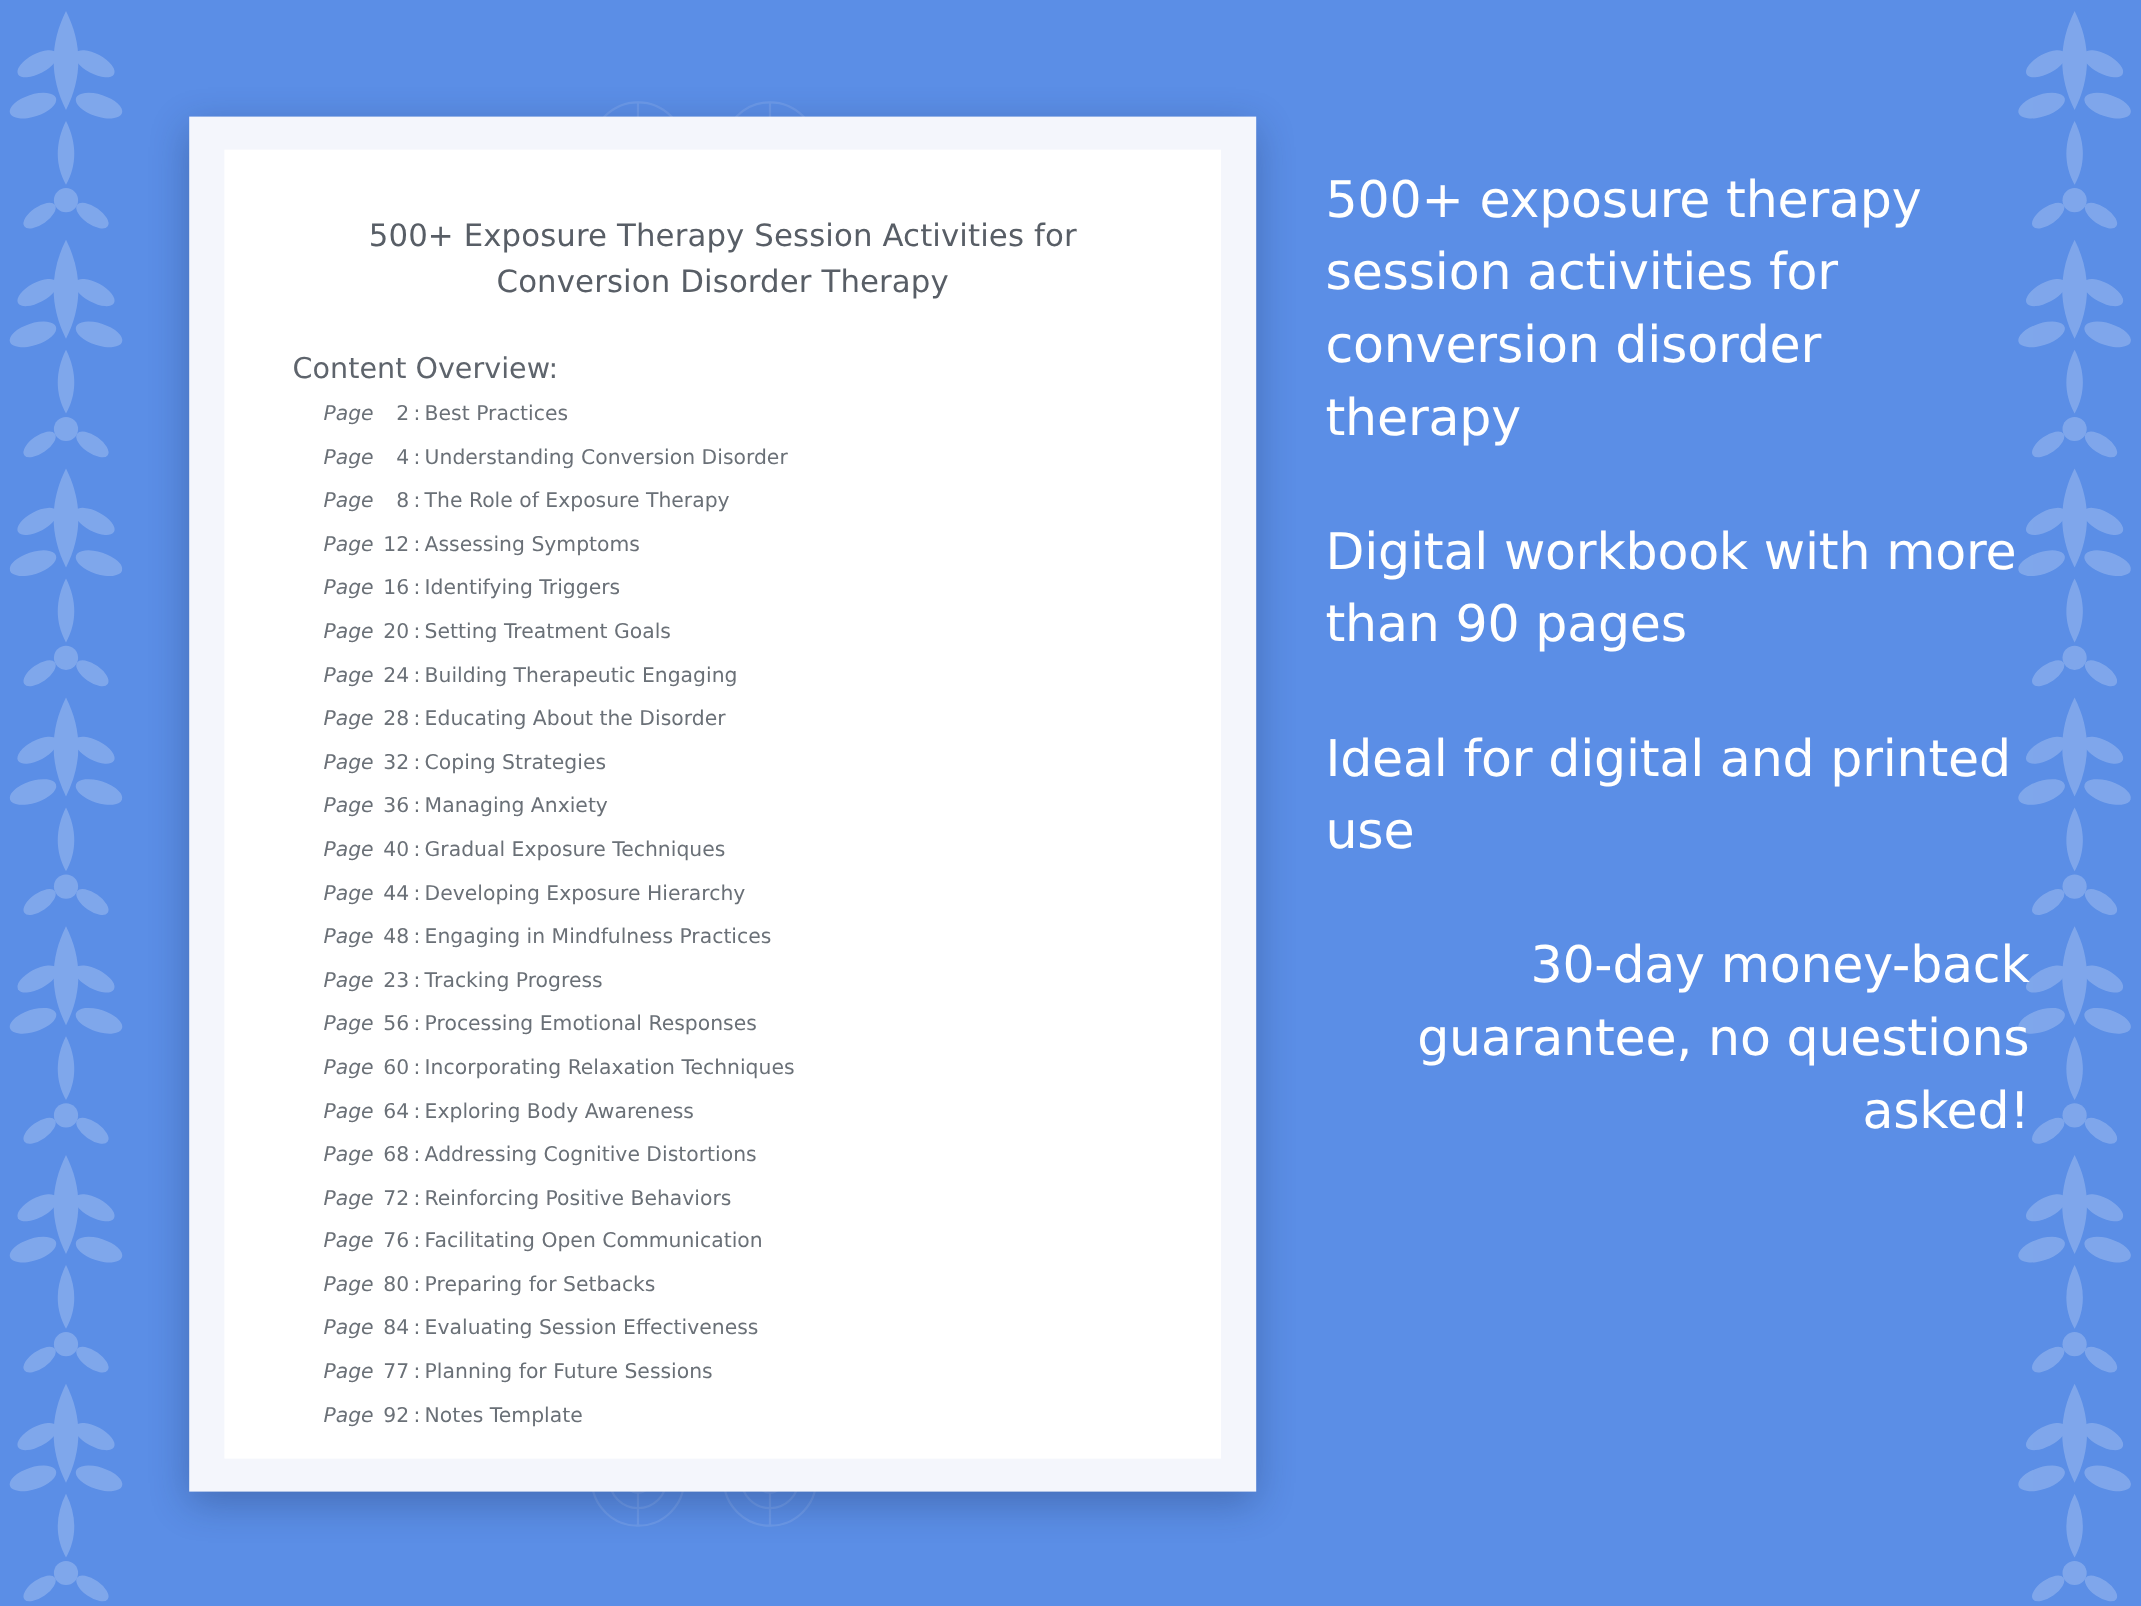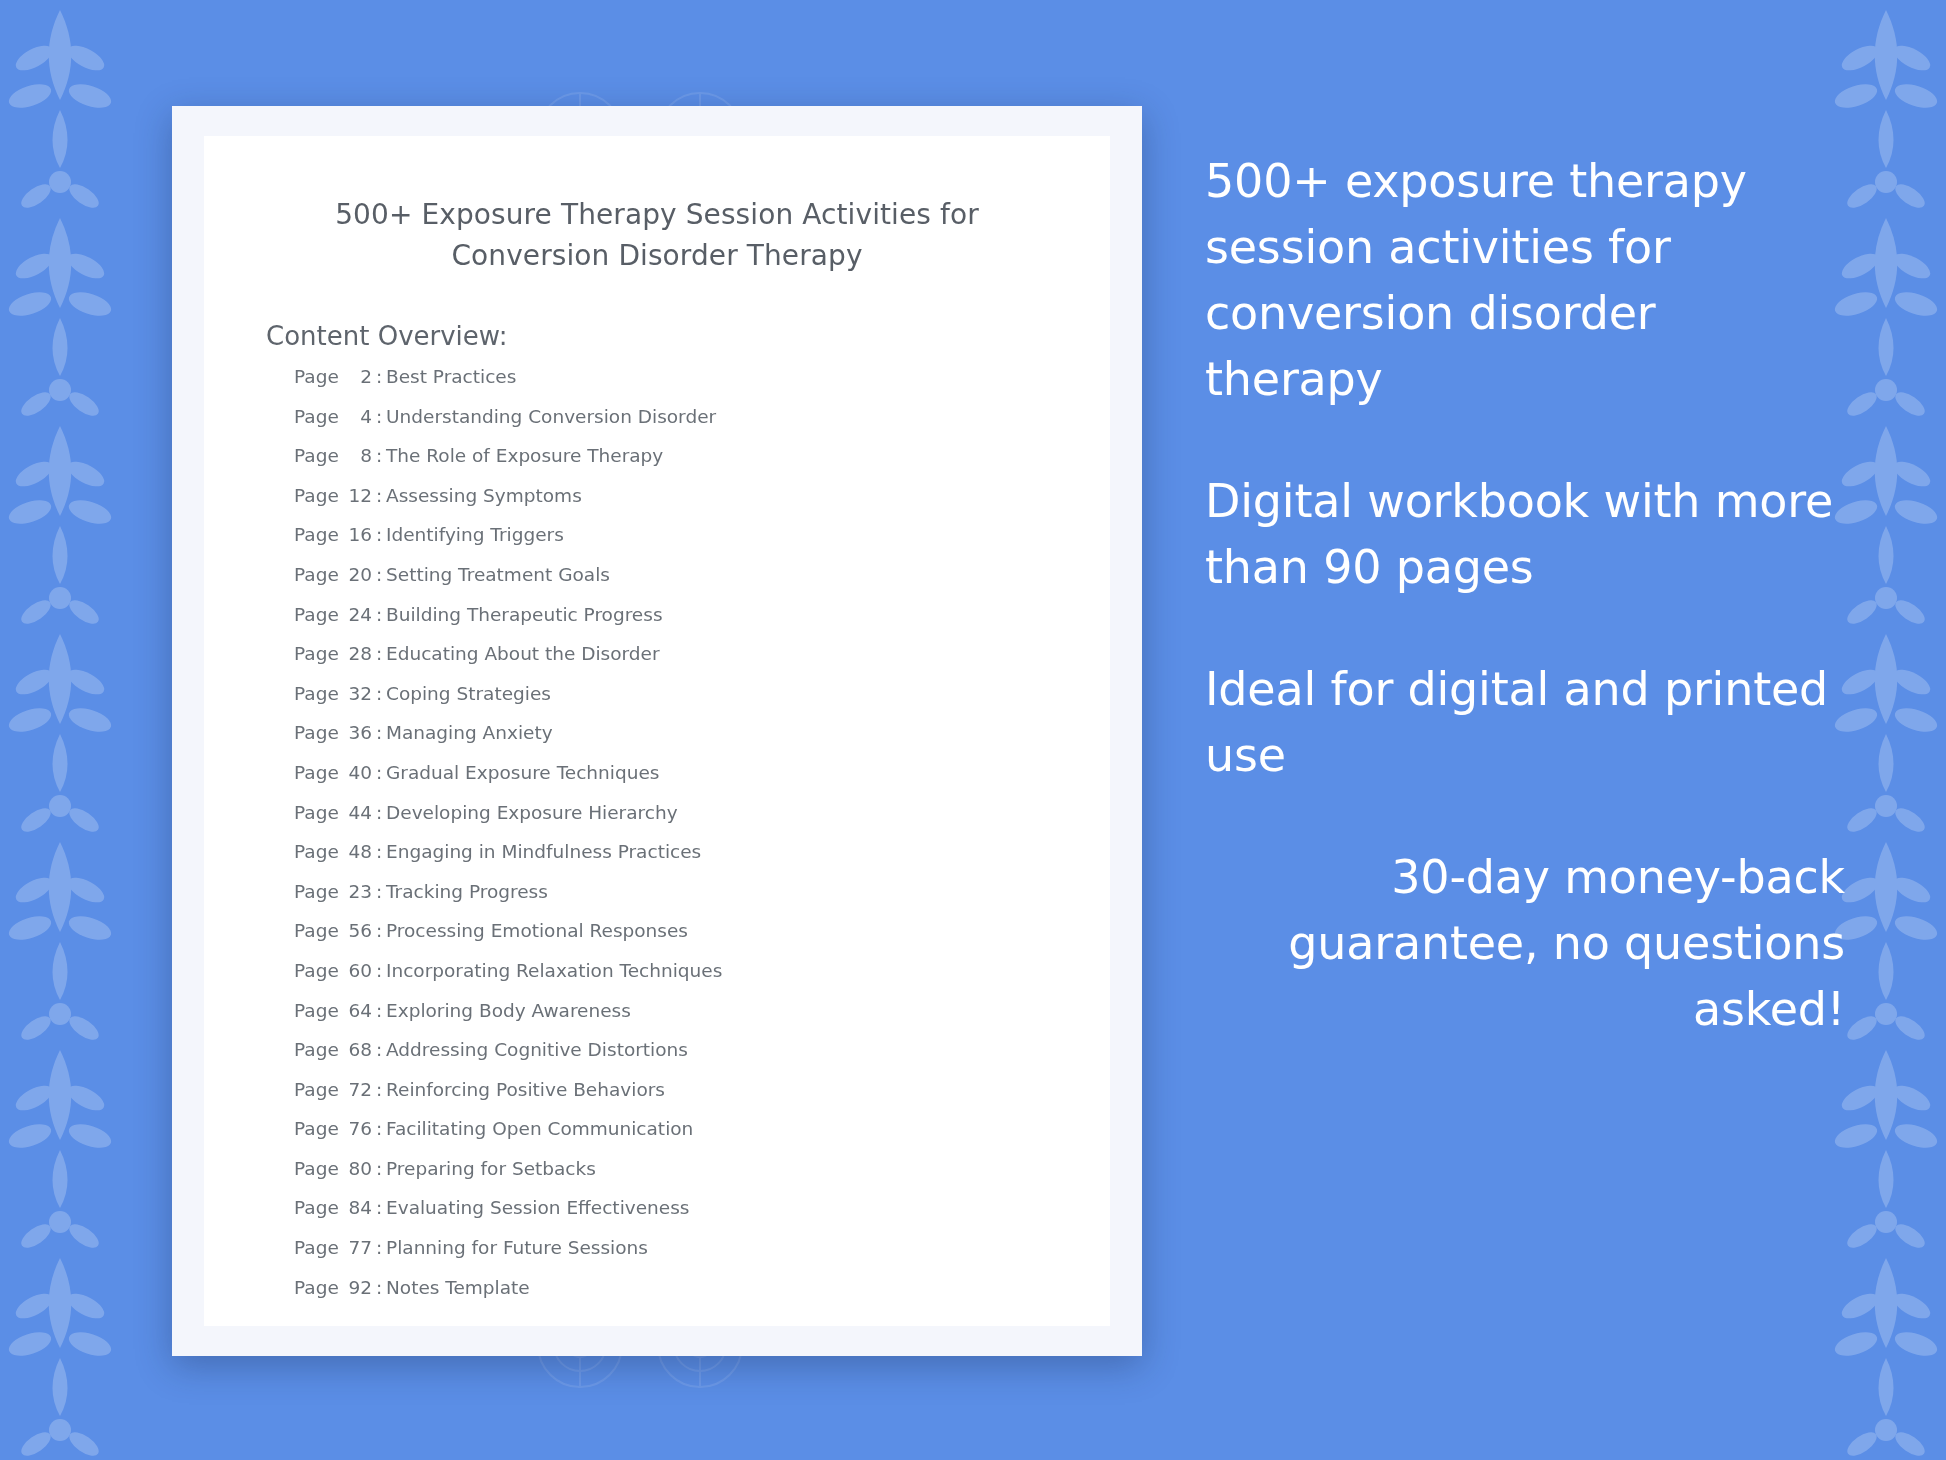--- a/index.html
+++ b/index.html
@@ -92,20 +92,21 @@
     height: 39.6px;
     color: #6a7077;
     font-size: 18.5px;
     font-family: "DejaVu Sans", sans-serif;
     white-space: nowrap;
   }
   .toc-page {
     display: inline-block;
     width: 44px;
     text-align: right;
+    font-style: italic;
   }
   .toc-num {
     display: inline-block;
     width: 34px;
     text-align: right;
   }
   .toc-colon {
     display: inline-block;
     width: 14px;
     text-align: center;
@@ -259,21 +260,21 @@
           <span class="toc-page">Page</span>
           <span class="toc-num">20</span>
           <span class="toc-colon">:</span>
           <span class="toc-title">Setting Treatment Goals</span>
         </div>
 
         <div class="toc-row">
           <span class="toc-page">Page</span>
           <span class="toc-num">24</span>
           <span class="toc-colon">:</span>
-          <span class="toc-title">Building Therapeutic Progress</span>
+          <span class="toc-title">Building Therapeutic Engaging</span>
         </div>
 
         <div class="toc-row">
           <span class="toc-page">Page</span>
           <span class="toc-num">28</span>
           <span class="toc-colon">:</span>
           <span class="toc-title">Educating About the Disorder</span>
         </div>
 
         <div class="toc-row">

